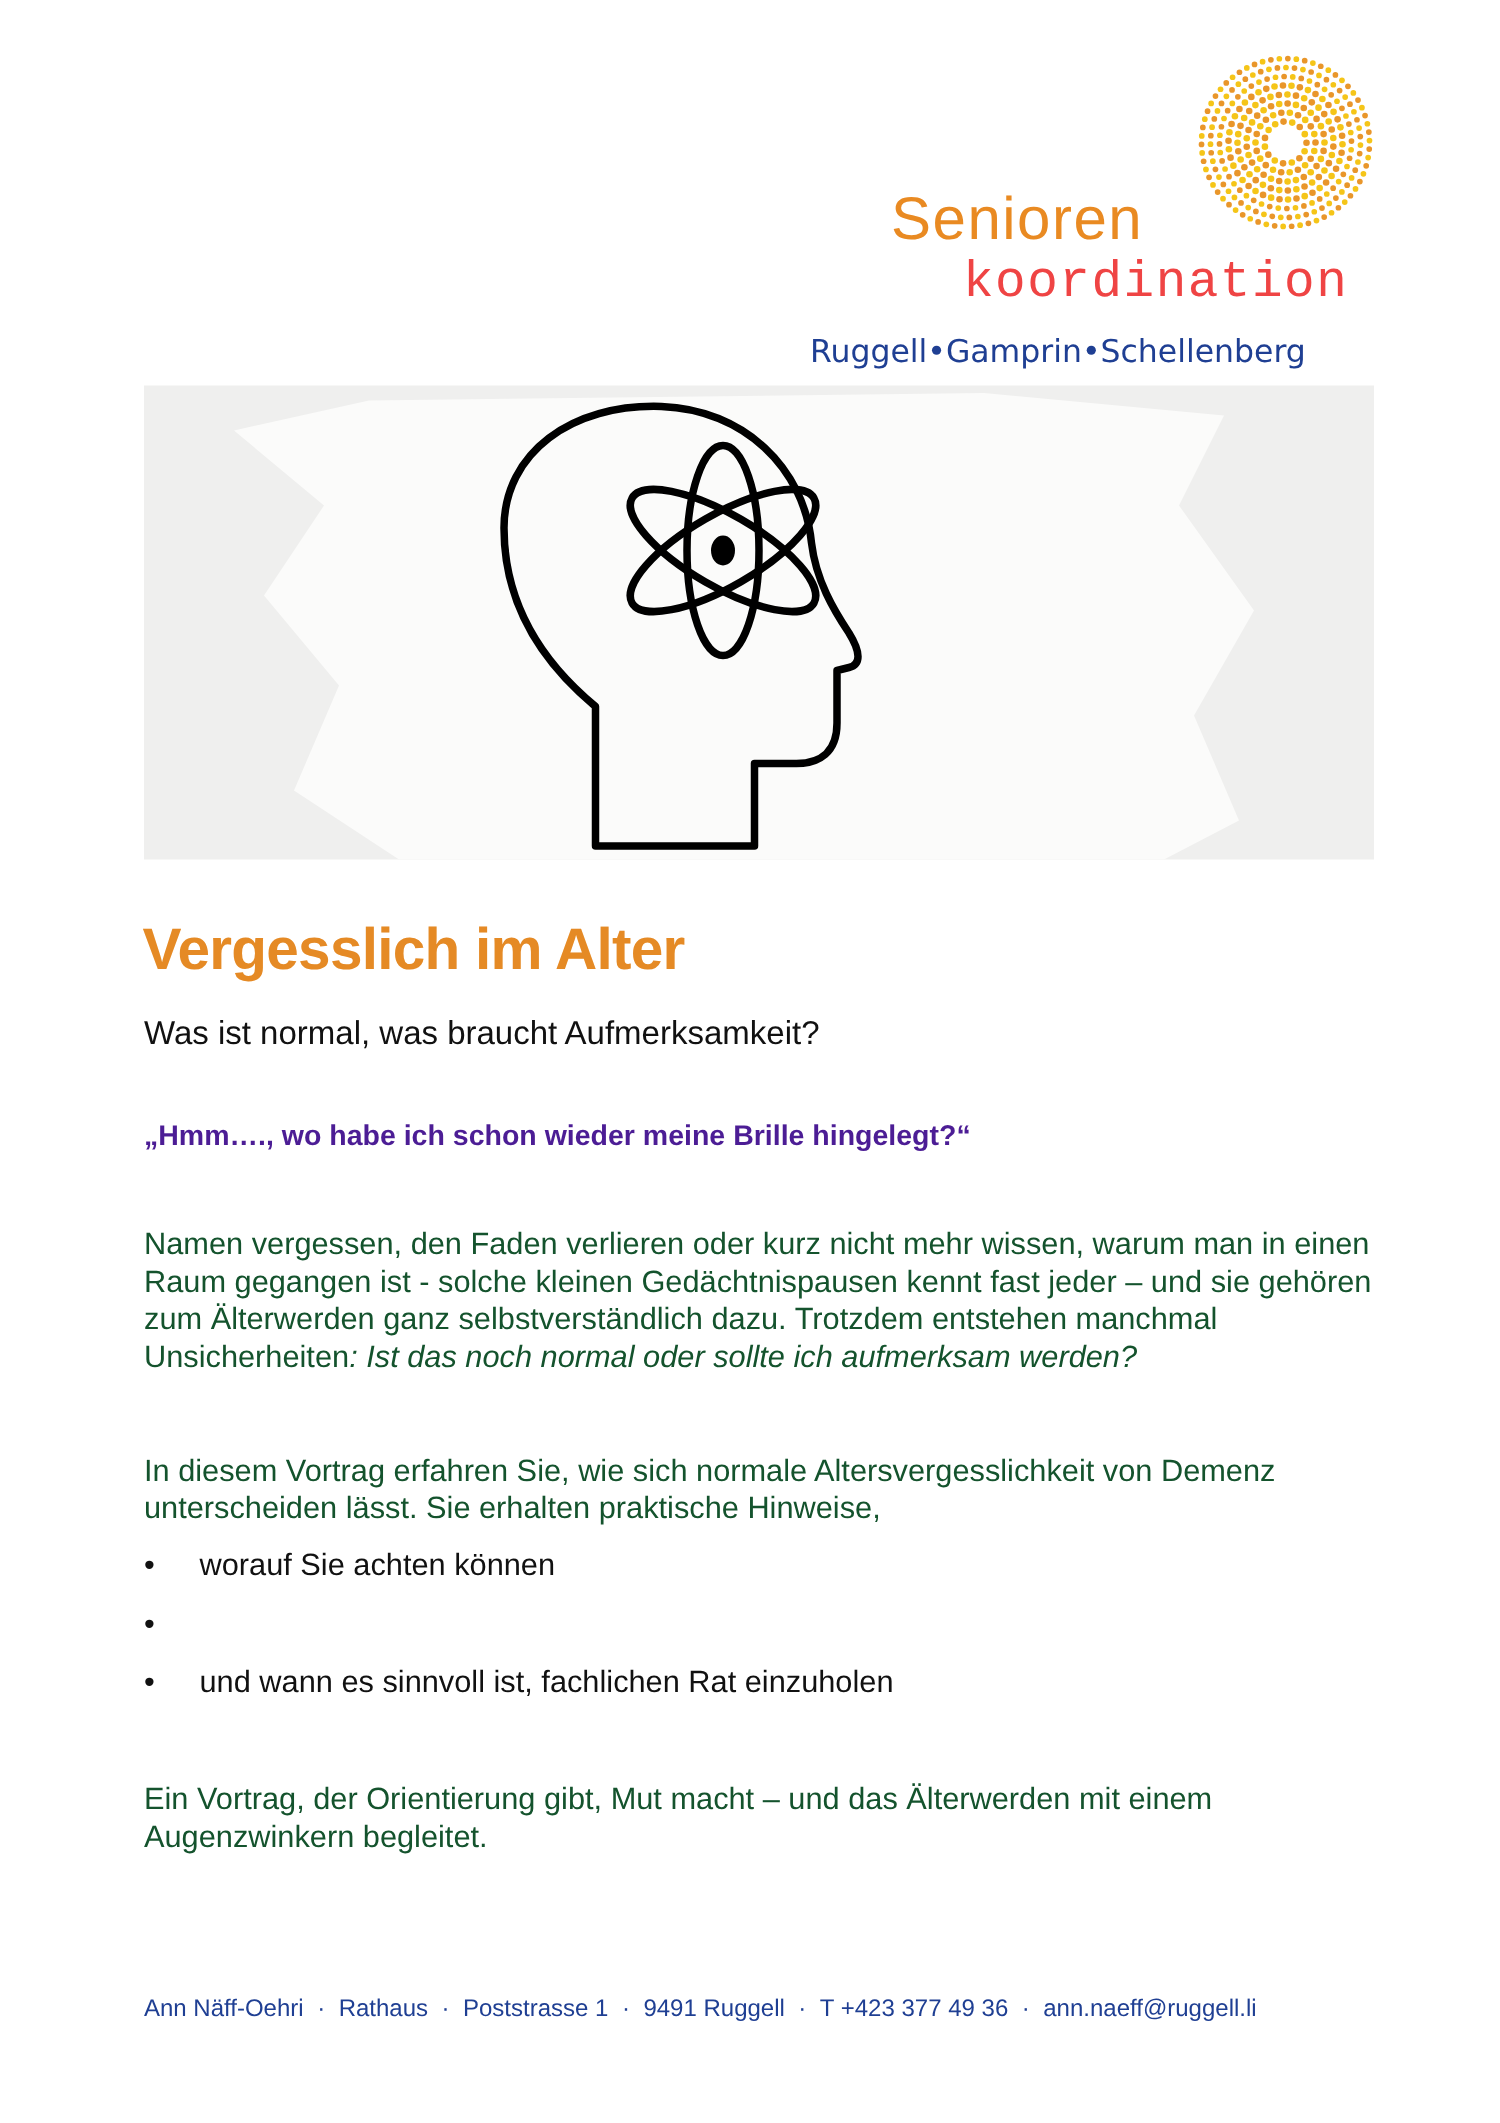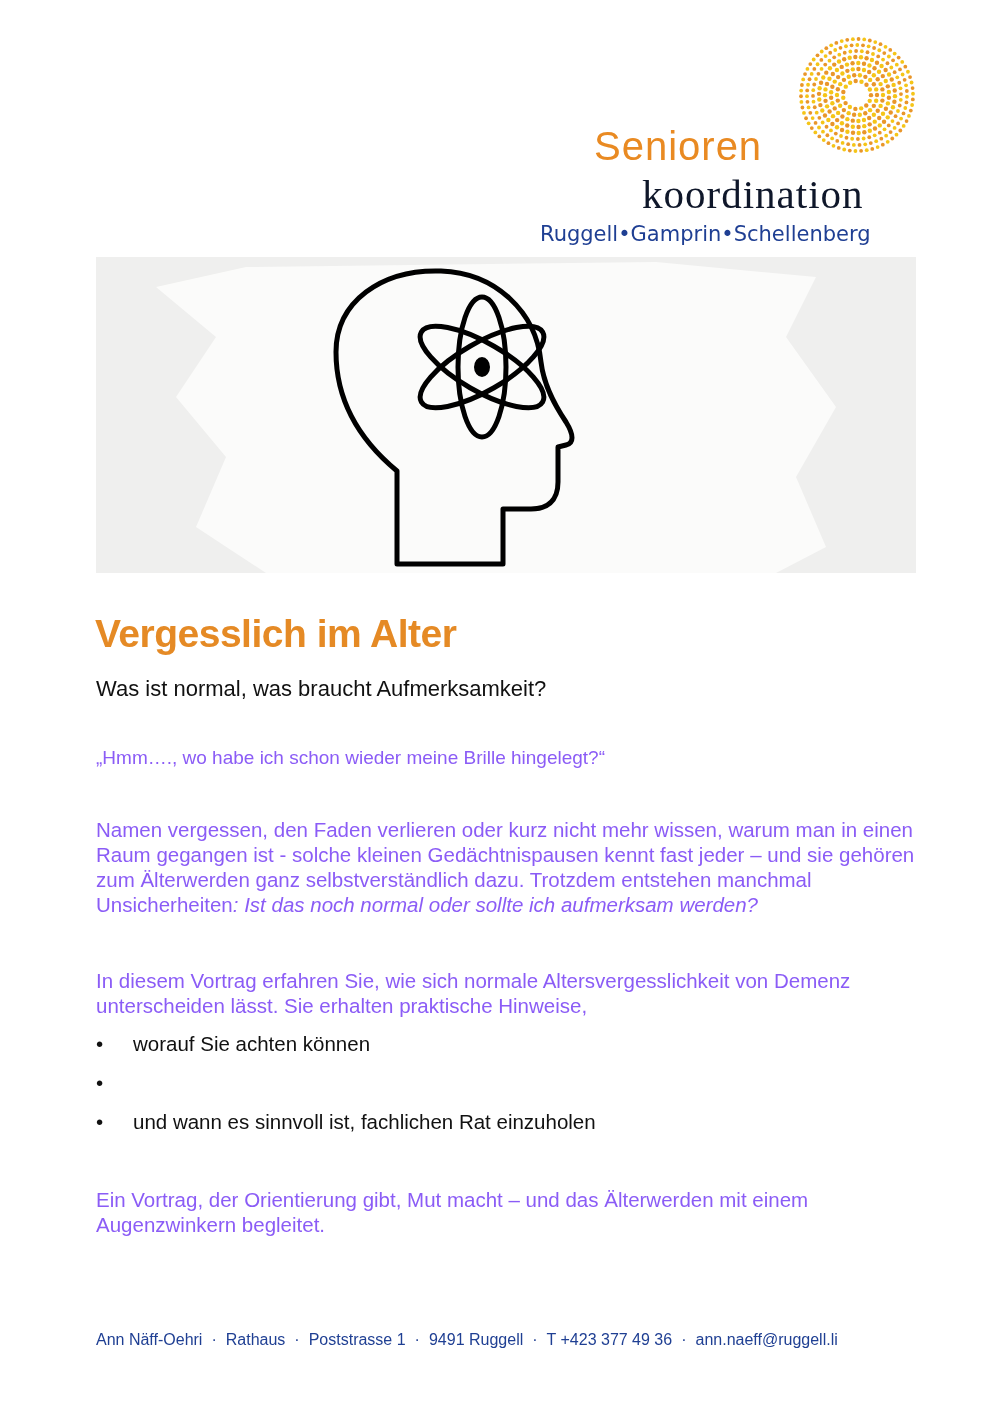--- a/index.html
+++ b/index.html
@@ -3,38 +3,38 @@
   <meta charset="utf-8">
   <style>
     html, body { margin: 0; padding: 0; background: #ffffff; }
     body { width: 1000px; height: 1415px; position: relative; overflow: hidden;
            font-family: "Liberation Sans", sans-serif; color: #111; }
 
     .logo { position: absolute; left: 540px; top: 30px; width: 380px; height: 220px; }
     .logo .sun { position: absolute; left: 252px; top: 0px; width: 130px; height: 130px; }
     .logo .word1 { position: absolute; left: 54px; top: 94px; font-size: 40px; color: #e98a22;
                    font-family: Liberation Sans, sans-serif; letter-spacing: 1px; }
-    .logo .word2 { position: absolute; left: 102px; top: 140px; font-size: 41px; color: #0f172a;
-                   font-family: Liberation Serif, serif; letter-spacing: 1px; }
+    .logo .word2 { position: absolute; left: 102px; top: 140px; font-size: 34px; color: #ef4444;
+                   font-family: Liberation Mono, monospace; letter-spacing: 1px; }
     .logo .towns { position: absolute; left: 0px; top: 192px; font-size: 21px; color: #1f3f93;
                    font-family: "DejaVu Sans", sans-serif; white-space: nowrap; }
 
     .hero { position: absolute; left: 96px; top: 257px; width: 820px; height: 316px;
             background: #efefee; overflow: hidden; }
     .hero svg { position: absolute; left: 0; top: 0; }
 
     .title { position: absolute; left: 95px; top: 612px; font-size: 39px; font-weight: bold;
              color: #e58a25; margin: 0; letter-spacing: -0.5px; }
     .subtitle { position: absolute; left: 96px; top: 676px; font-size: 22px; font-weight: normal;
                 color: #111; margin: 0; }
-    .quote { position: absolute; left: 96px; top: 747px; font-size: 19px; font-weight: normal;
-             color: #8b5cf6; margin: 0; }
+    .quote { position: absolute; left: 96px; top: 747px; font-size: 19px; font-weight: bold;
+             color: #4c1d95; margin: 0; }
 
     .para { position: absolute; left: 96px; width: 820px; font-size: 20.5px; line-height: 25px;
-            color: #8b5cf6; margin: 0; }
+            color: #14532d; margin: 0; }
     .p1 { top: 817px; }
     .p2 { top: 968px; }
     .p3 { top: 1187px; }
     .para em { font-style: italic; }
 
     .bullets { position: absolute; left: 96px; top: 1032px; margin: 0; padding: 0; list-style: none; }
     .bullets li { font-size: 20.5px; height: 39px; display: flex; }
     .bullets .dot { width: 37px; }
 
     .footer { position: absolute; left: 96px; top: 1331px; font-size: 16px; color: #1f3f93;

